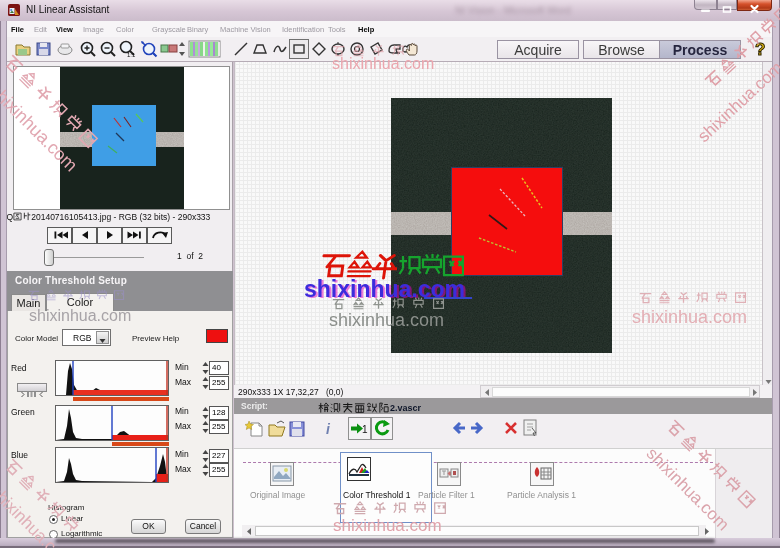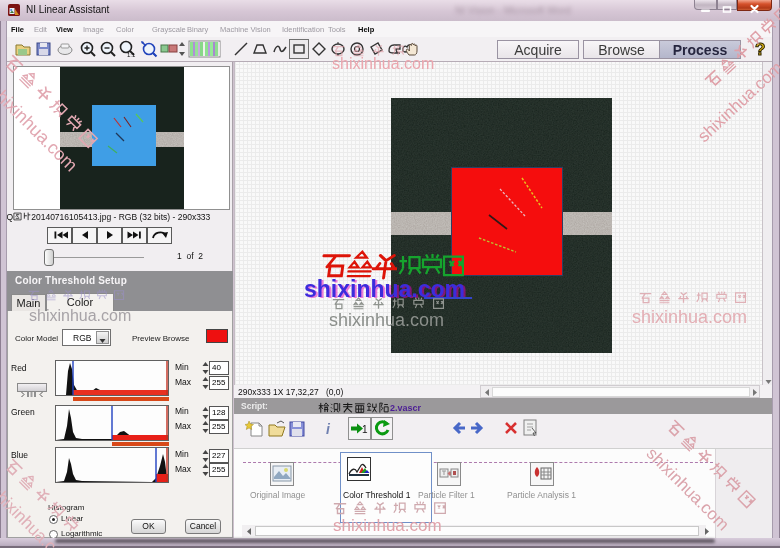--- a/index.html
+++ b/index.html
@@ -312,21 +312,21 @@
 <span class="abs stab" id="stab2">Color Threshold</span>
 <div class="abs" id="tabpage"></div>
 <span class="wm" style="left:29px;top:245px;font-size:16px;color:#a7a3a7">shixinhua.com</span>
 <span class="abs" style="left:15px;top:272px;font-size:8px;color:#1a1a1a">Color Model</span>
 <div class="abs" style="left:62px;top:267px;width:49px;height:17px;background:#fff;border:1px solid #707070">
   <span class="abs" style="left:10px;top:3px;font-size:8.5px;color:#111">RGB</span>
   <span class="abs" style="right:1px;top:1px;width:13px;height:13px;background:linear-gradient(#f4f4f4,#cfcfcf);border:1px solid #909090"><svg width="11" height="11">
             <path d="M2.5 4 l3 4 3-4 z" fill="#333"></path>
           </svg></span>
 </div>
-<span class="abs" style="left:132px;top:272px;font-size:8px;color:#1a1a1a">Preview Browse</span>
+<span class="abs" style="left:132px;top:272px;font-size:8px;color:#1a1a1a">Preview Help</span>
 <div class="abs" style="left:206px;top:267px;width:22px;height:14px;background:#ee1010;border:1px solid #444"></div>
 
 <span class="hlabel" style="top:301px">Red</span>
 <div class="abs" style="left:17px;top:321px;width:30px;height:9px;background:linear-gradient(#f2f0f2,#d2d0d4);border:1px solid #8a8a8a"><svg width="28" height="7">
           <path d="M3.5 1 l2.5 2.5 -2.5 2.5" fill="none" stroke="#555" stroke-width="1"></path>
           <path d="M24.5 1 l-2.5 2.5 2.5 2.5" fill="none" stroke="#555" stroke-width="1"></path>
           <rect x="9" y="1" width="2" height="5" fill="#909090"></rect>
           <rect x="12.5" y="1" width="2" height="5" fill="#a0a0a0"></rect>
           <rect x="16" y="1" width="2" height="5" fill="#909090"></rect>
         </svg></div>
@@ -428,21 +428,21 @@
       <svg class="abs" style="left:2px;top:2px" width="8" height="9">
         <path d="M6 1 l-4 3.5 4 3.5z" fill="#777"></path>
       </svg>
       <svg class="abs" style="left:270px;top:2px" width="8" height="9">
         <path d="M2 1 l4 3.5 -4 3.5z" fill="#777"></path>
       </svg>
       <div class="abs" style="left:11px;top:1px;width:258px;height:10px;background:#fcfcfc;border:1px solid #d8d8d8"></div>
     </div>
 <div class="abs" id="scriptbar">
   <span class="abs" style="left:7px;top:3px;font-size:8.5px;font-weight:bold;color:#ececec">Script:</span>
-  <span class="abs" style="left:84px;top:2px;color:#4c1d95">
+  <span class="abs" style="left:84px;top:2px;color:#0f172a">
   <svg width="72" height="12" viewBox="0 0 72 12" color="#151515">
           <use href="#zG" transform="scale(0.115)"></use>
           <use href="#zH" transform="translate(12 0) scale(0.115)"></use>
           <use href="#zI" transform="translate(24 0) scale(0.115)"></use>
           <use href="#zJ" transform="translate(36 0) scale(0.115)"></use>
           <use href="#zK" transform="translate(48 0) scale(0.115)"></use>
           <use href="#zL" transform="translate(60 0) scale(0.115)"></use>
         </svg><span style="font-size:9px;font-weight:bold;position:relative;top:-3px">2.vascr</span>
   </span>
 </div>

